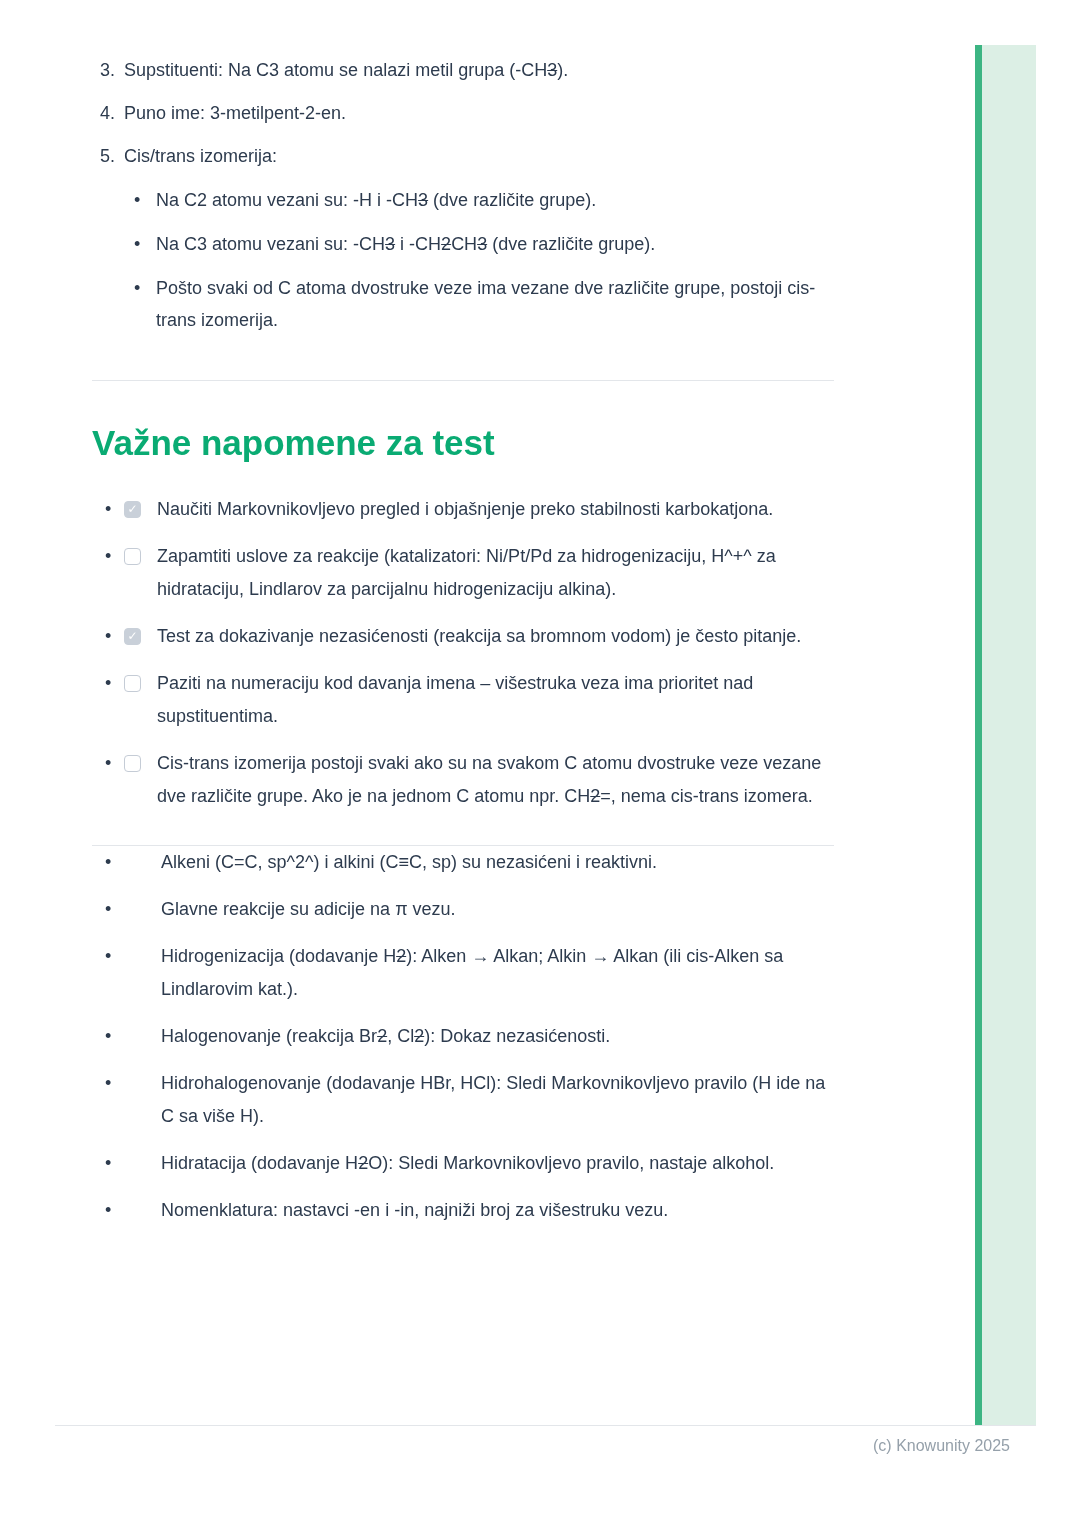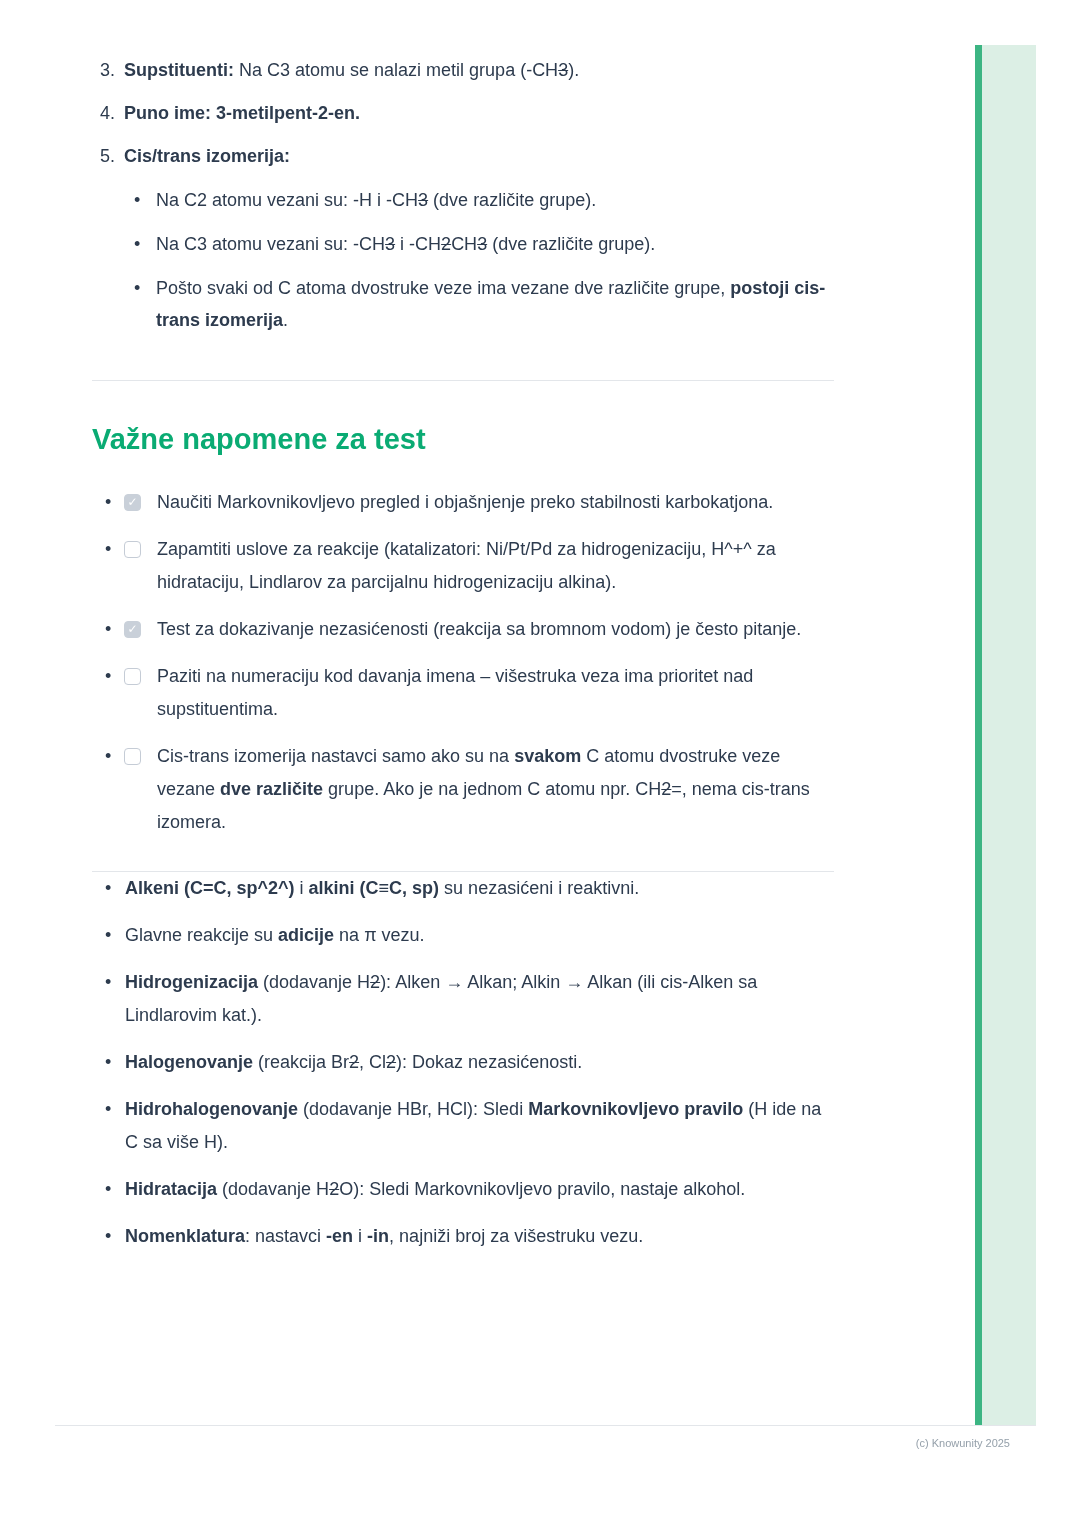--- a/index.html
+++ b/index.html
@@ -29,21 +29,21 @@
     height: 1380px;
     background: var(--stripe, #3cb583);
   }
   .content {
     position: absolute;
     left: 92px;
     top: 54px;
     width: 742px;
   }
   
-  .b { font-weight: 700; }
+  .b { font-weight: 400; }
   .i { }
   .strike { text-decoration: line-through; }
 
   
   .num-list { list-style: none; padding-left: 8px; }
   .num-item {
     display: flex;
     font-size: 18px;
     line-height: 32px;
     margin-bottom: 11px;
@@ -63,21 +63,21 @@
   .sub-item .txt { flex: 1; }
 
   hr.divider {
     border: none;
     border-top: 1px solid var(--divider, #e3e6ea);
     margin-top: 32px;
   }
 
   h2.section-title {
     color: var(--accent, #0aab73);
-    font-size: 29px;
+    font-size: 35px;
     font-weight: 700;
     margin: 42px 0 30px 0;
   }
 
   
   .check-list { list-style: none; }
   .check-item {
     display: flex;
     font-size: 18px;
     line-height: 33px;
@@ -107,36 +107,36 @@
   
   .rev-list { list-style: none; }
   .rev-item {
     display: flex;
     font-size: 18px;
     line-height: 33px;
     margin-bottom: 14px;
     padding-left: 13px;
   }
   .rev-item .bullet { width: 20px; flex: none; }
-  .rev-item .txt { flex: 1; }
+  .rev-item .txt { flex: 1; margin-left: 36px; }
 
   
   .footer-line {
     position: absolute;
     left: 55px;
     right: 44px;
     top: 1425px;
     height: 1px;
     background: var(--divider, #e3e6ea);
   }
   .footer-text {
     position: absolute;
     top: 1437px;
     right: 70px;
-    font-size: 11px;
+    font-size: 16px;
     color: var(--footer-text, #95a0aa);
   }
 </style>
 </head>
 <body>
 
 <div class="page">
   <div class="accent-band"></div>
   <div class="accent-stripe"></div>
 
@@ -189,21 +189,21 @@
           <div class="txt"><span>Test za dokazivanje nezasićenosti (reakcija sa bromnom vodom) je često pitanje.</span></div>
         </li>
         <li class="check-item">
           <span class="bullet">•</span>
           <span class="checkbox"></span>
           <div class="txt"><span>Paziti na numeraciju kod davanja imena – višestruka veza ima prioritet nad supstituentima.</span></div>
         </li>
         <li class="check-item">
           <span class="bullet">•</span>
           <span class="checkbox"></span>
-          <div class="txt"><span>Cis-trans izomerija nastavci samo ako su na </span><span class="b">svakom</span><span> C atomu dvostruke veze vezane </span><span class="b">dve različite</span><span> grupe. Ako je na jednom C atomu npr. CH</span><span class="strike">2</span><span>=, nema cis-trans izomera.</span></div>
+          <div class="txt"><span>Cis-trans izomerija postoji svaki ako su na </span><span class="b">svakom</span><span> C atomu dvostruke veze vezane </span><span class="b">dve različite</span><span> grupe. Ako je na jednom C atomu npr. CH</span><span class="strike">2</span><span>=, nema cis-trans izomera.</span></div>
         </li>
       </ul>
 
     <hr class="divider">
 
     <ul class="rev-list">
         <li class="rev-item">
           <span class="bullet">•</span>
           <div class="txt"><span class="b">Alkeni (C=C, sp^2^)</span><span> i </span><span class="b">alkini (C≡C, sp)</span><span> su nezasićeni i reaktivni.</span></div>
         </li>

